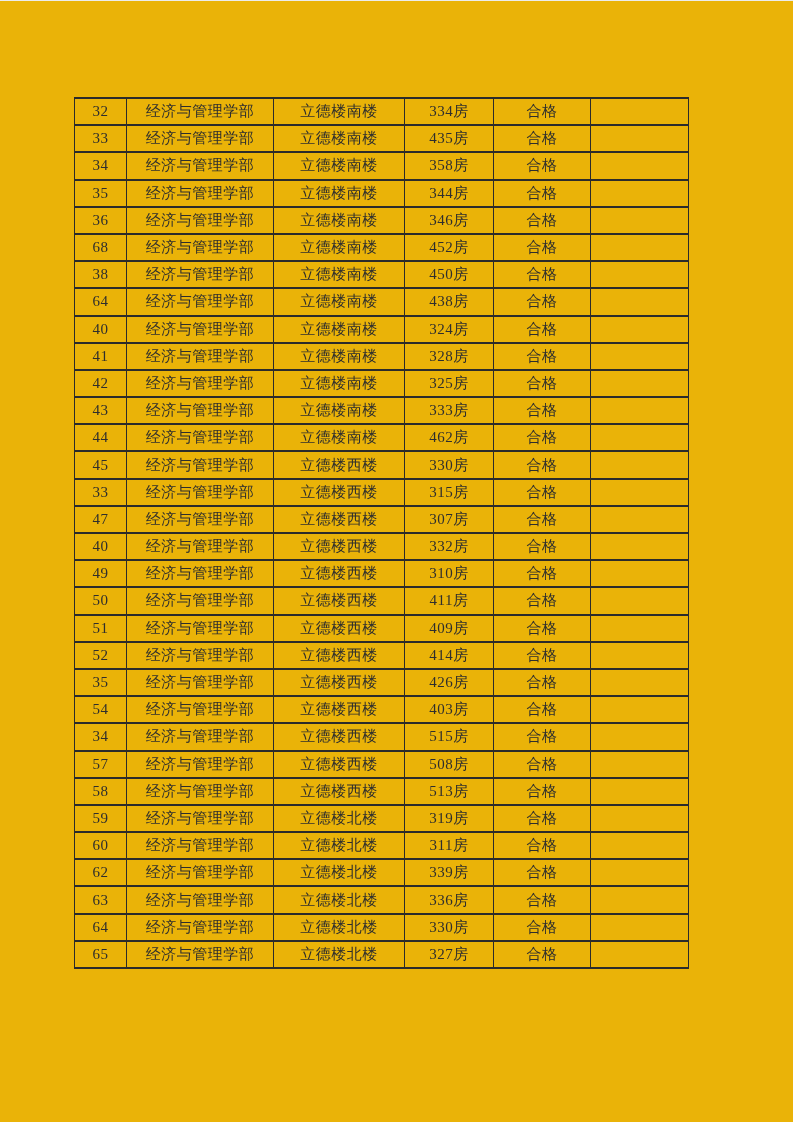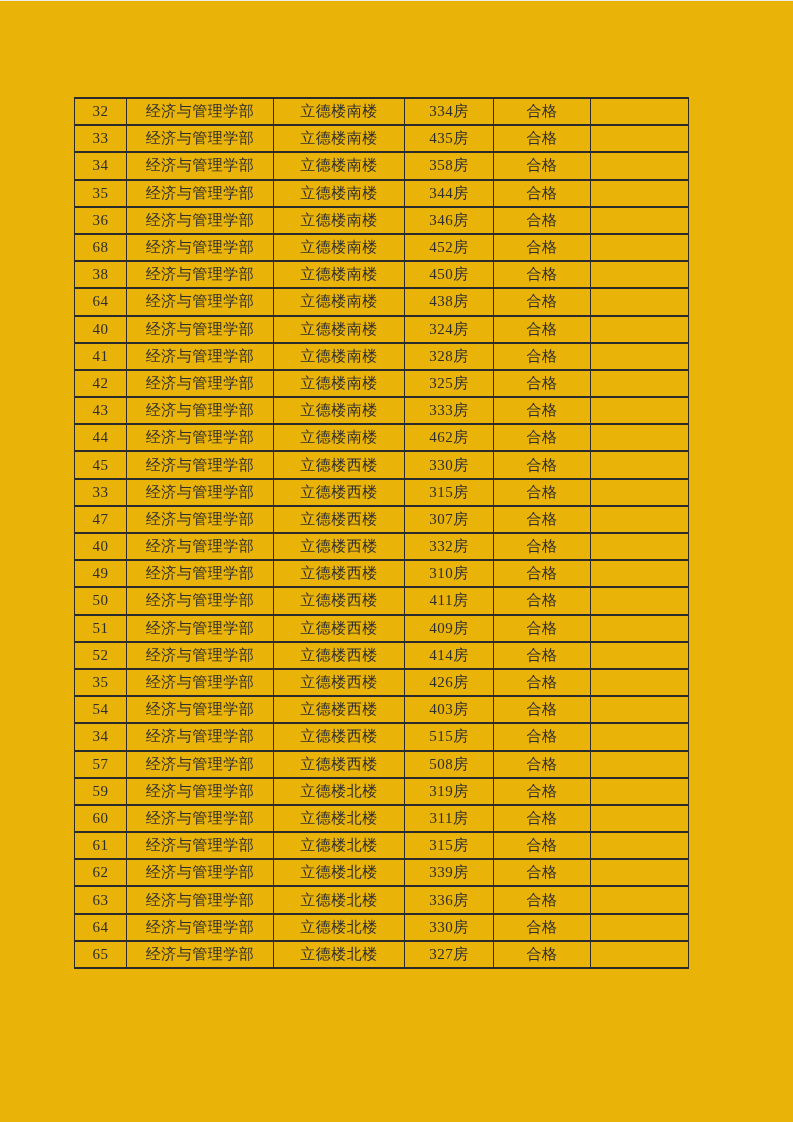--- a/index.html
+++ b/index.html
@@ -258,40 +258,40 @@
         </tr>
         <tr>
           <td>57</td>
           <td>经济与管理学部</td>
           <td>立德楼西楼</td>
           <td>508房</td>
           <td>合格</td>
           <td></td>
         </tr>
         <tr>
+          <td>58</td>
+          <td>经济与管理学部</td>
+          <td>立德楼西楼</td>
+          <td>513房</td>
+          <td>合格</td>
+          <td></td>
+        </tr>
+        <tr>
           <td>59</td>
           <td>经济与管理学部</td>
           <td>立德楼北楼</td>
           <td>319房</td>
           <td>合格</td>
           <td></td>
         </tr>
         <tr>
           <td>60</td>
           <td>经济与管理学部</td>
           <td>立德楼北楼</td>
           <td>311房</td>
-          <td>合格</td>
-          <td></td>
-        </tr>
-        <tr>
-          <td>61</td>
-          <td>经济与管理学部</td>
-          <td>立德楼北楼</td>
-          <td>315房</td>
           <td>合格</td>
           <td></td>
         </tr>
         <tr>
           <td>62</td>
           <td>经济与管理学部</td>
           <td>立德楼北楼</td>
           <td>339房</td>
           <td>合格</td>
           <td></td>

